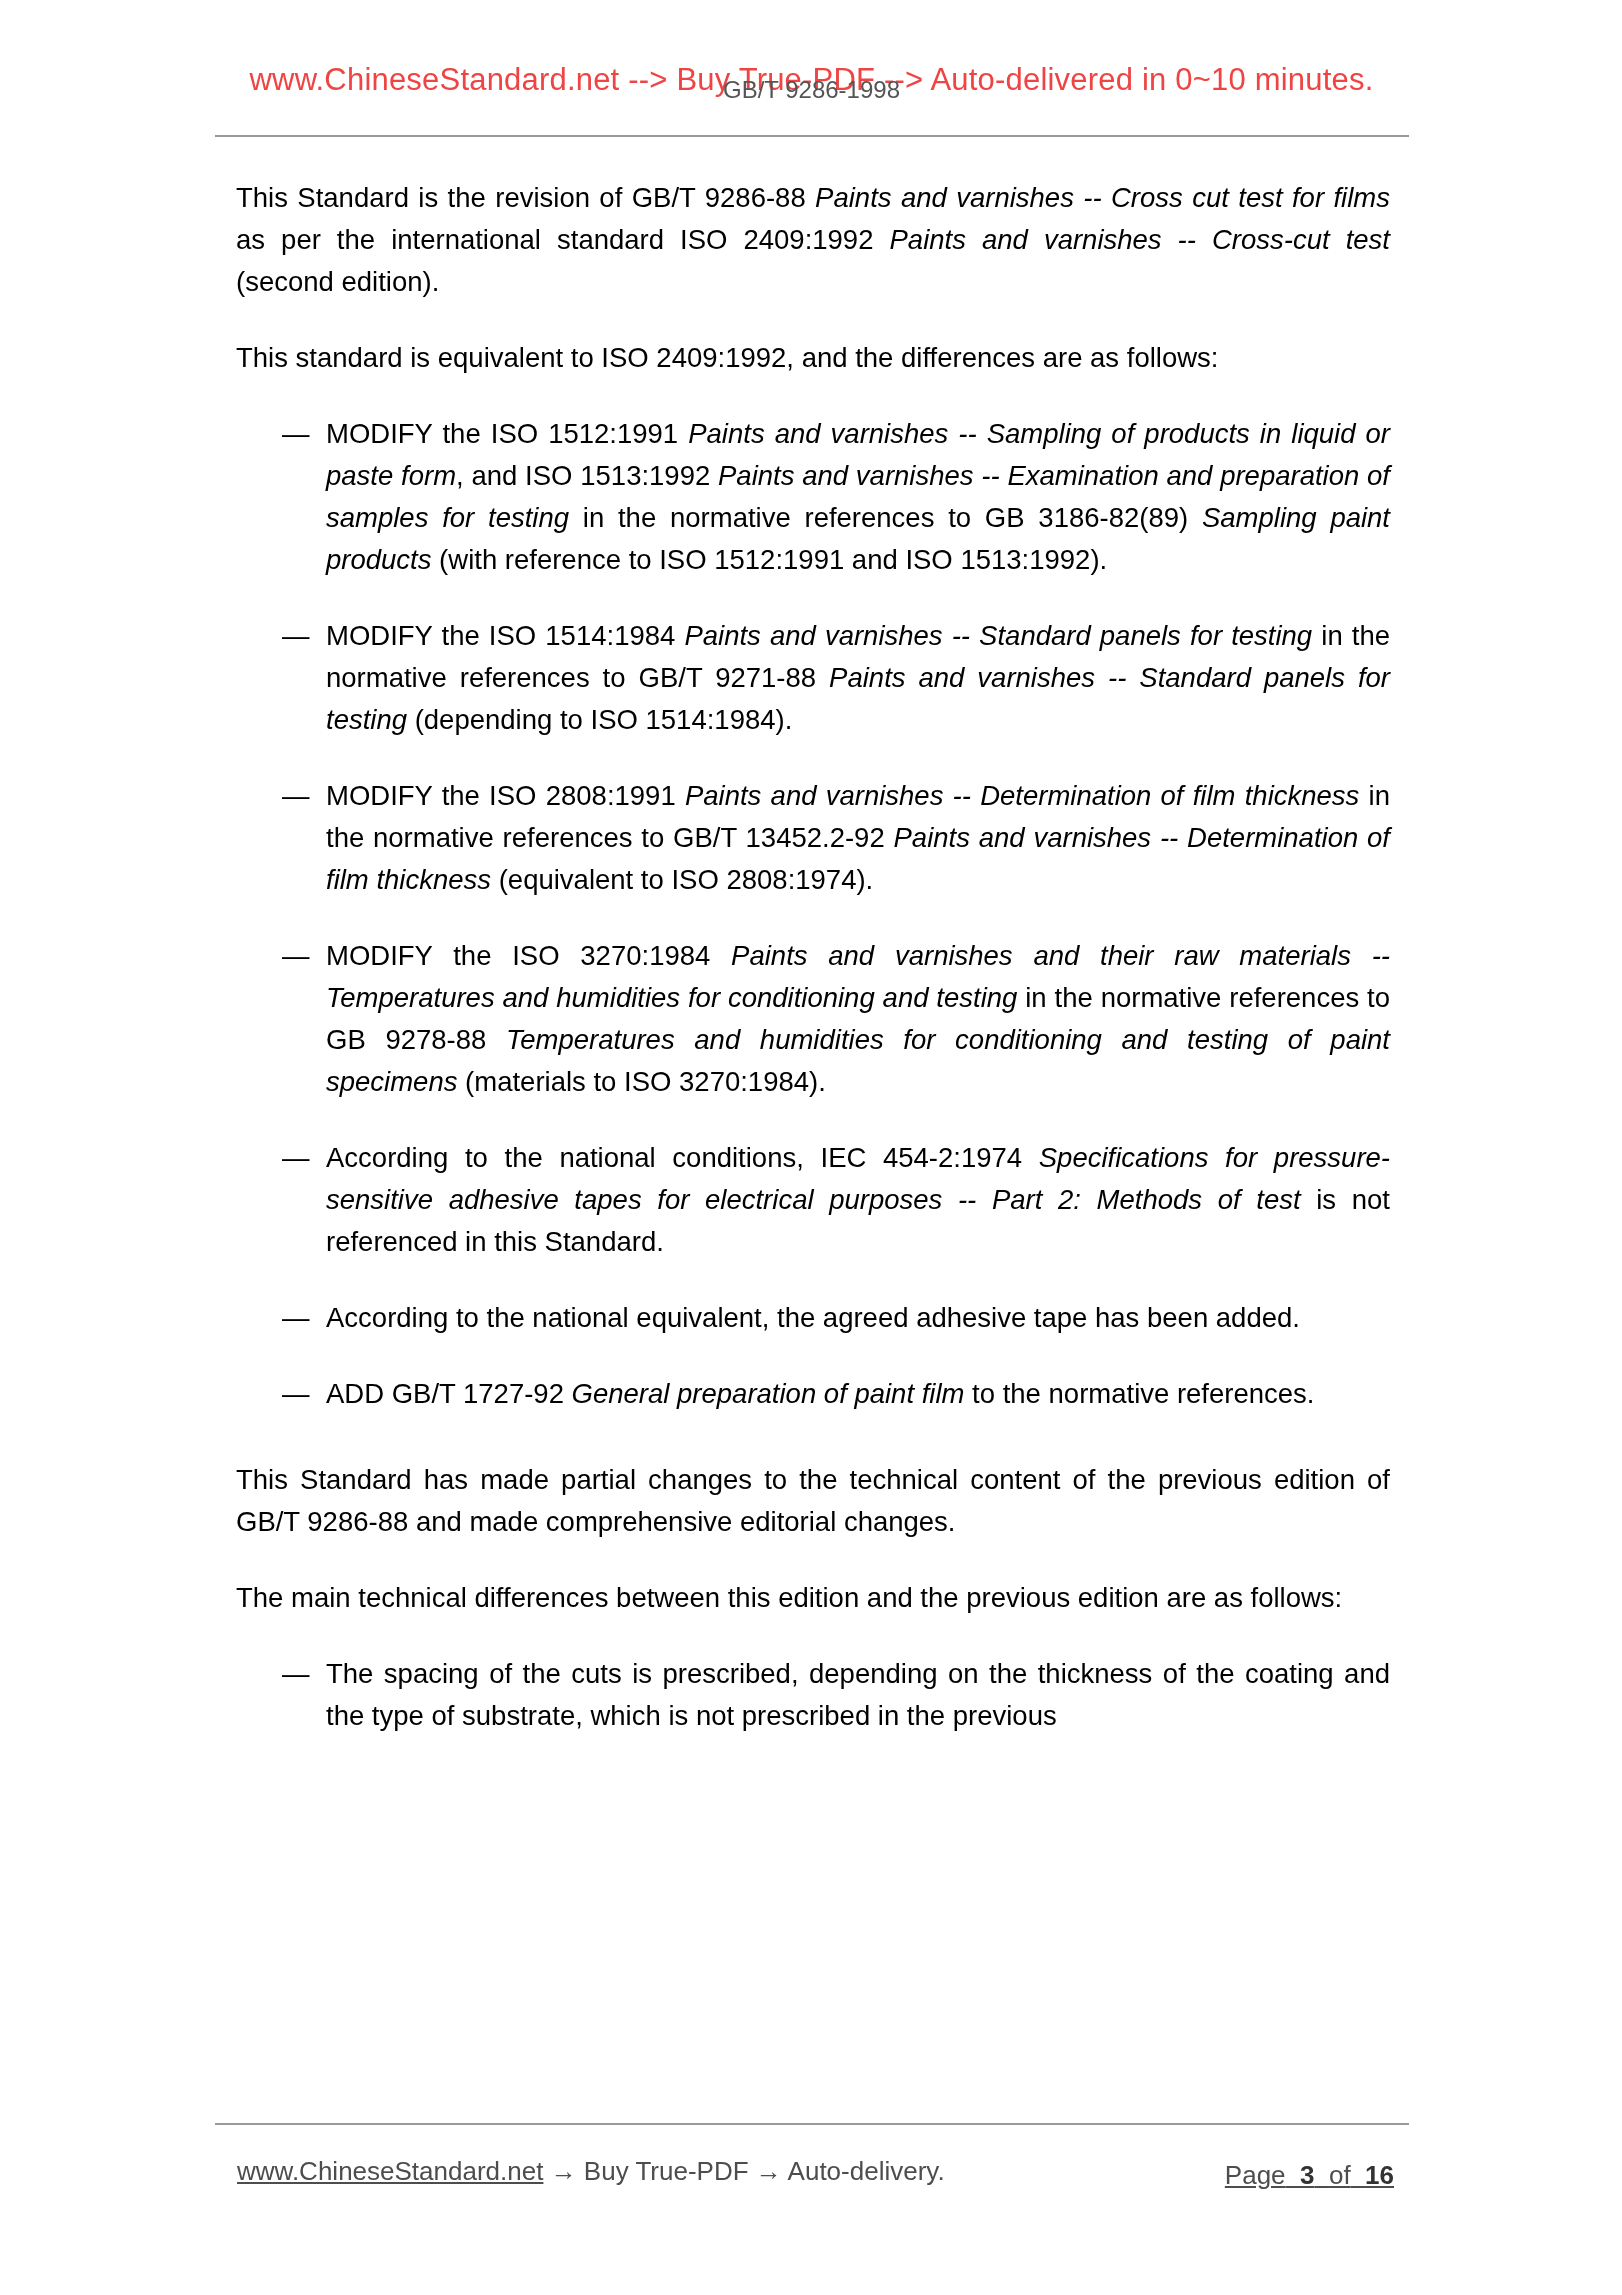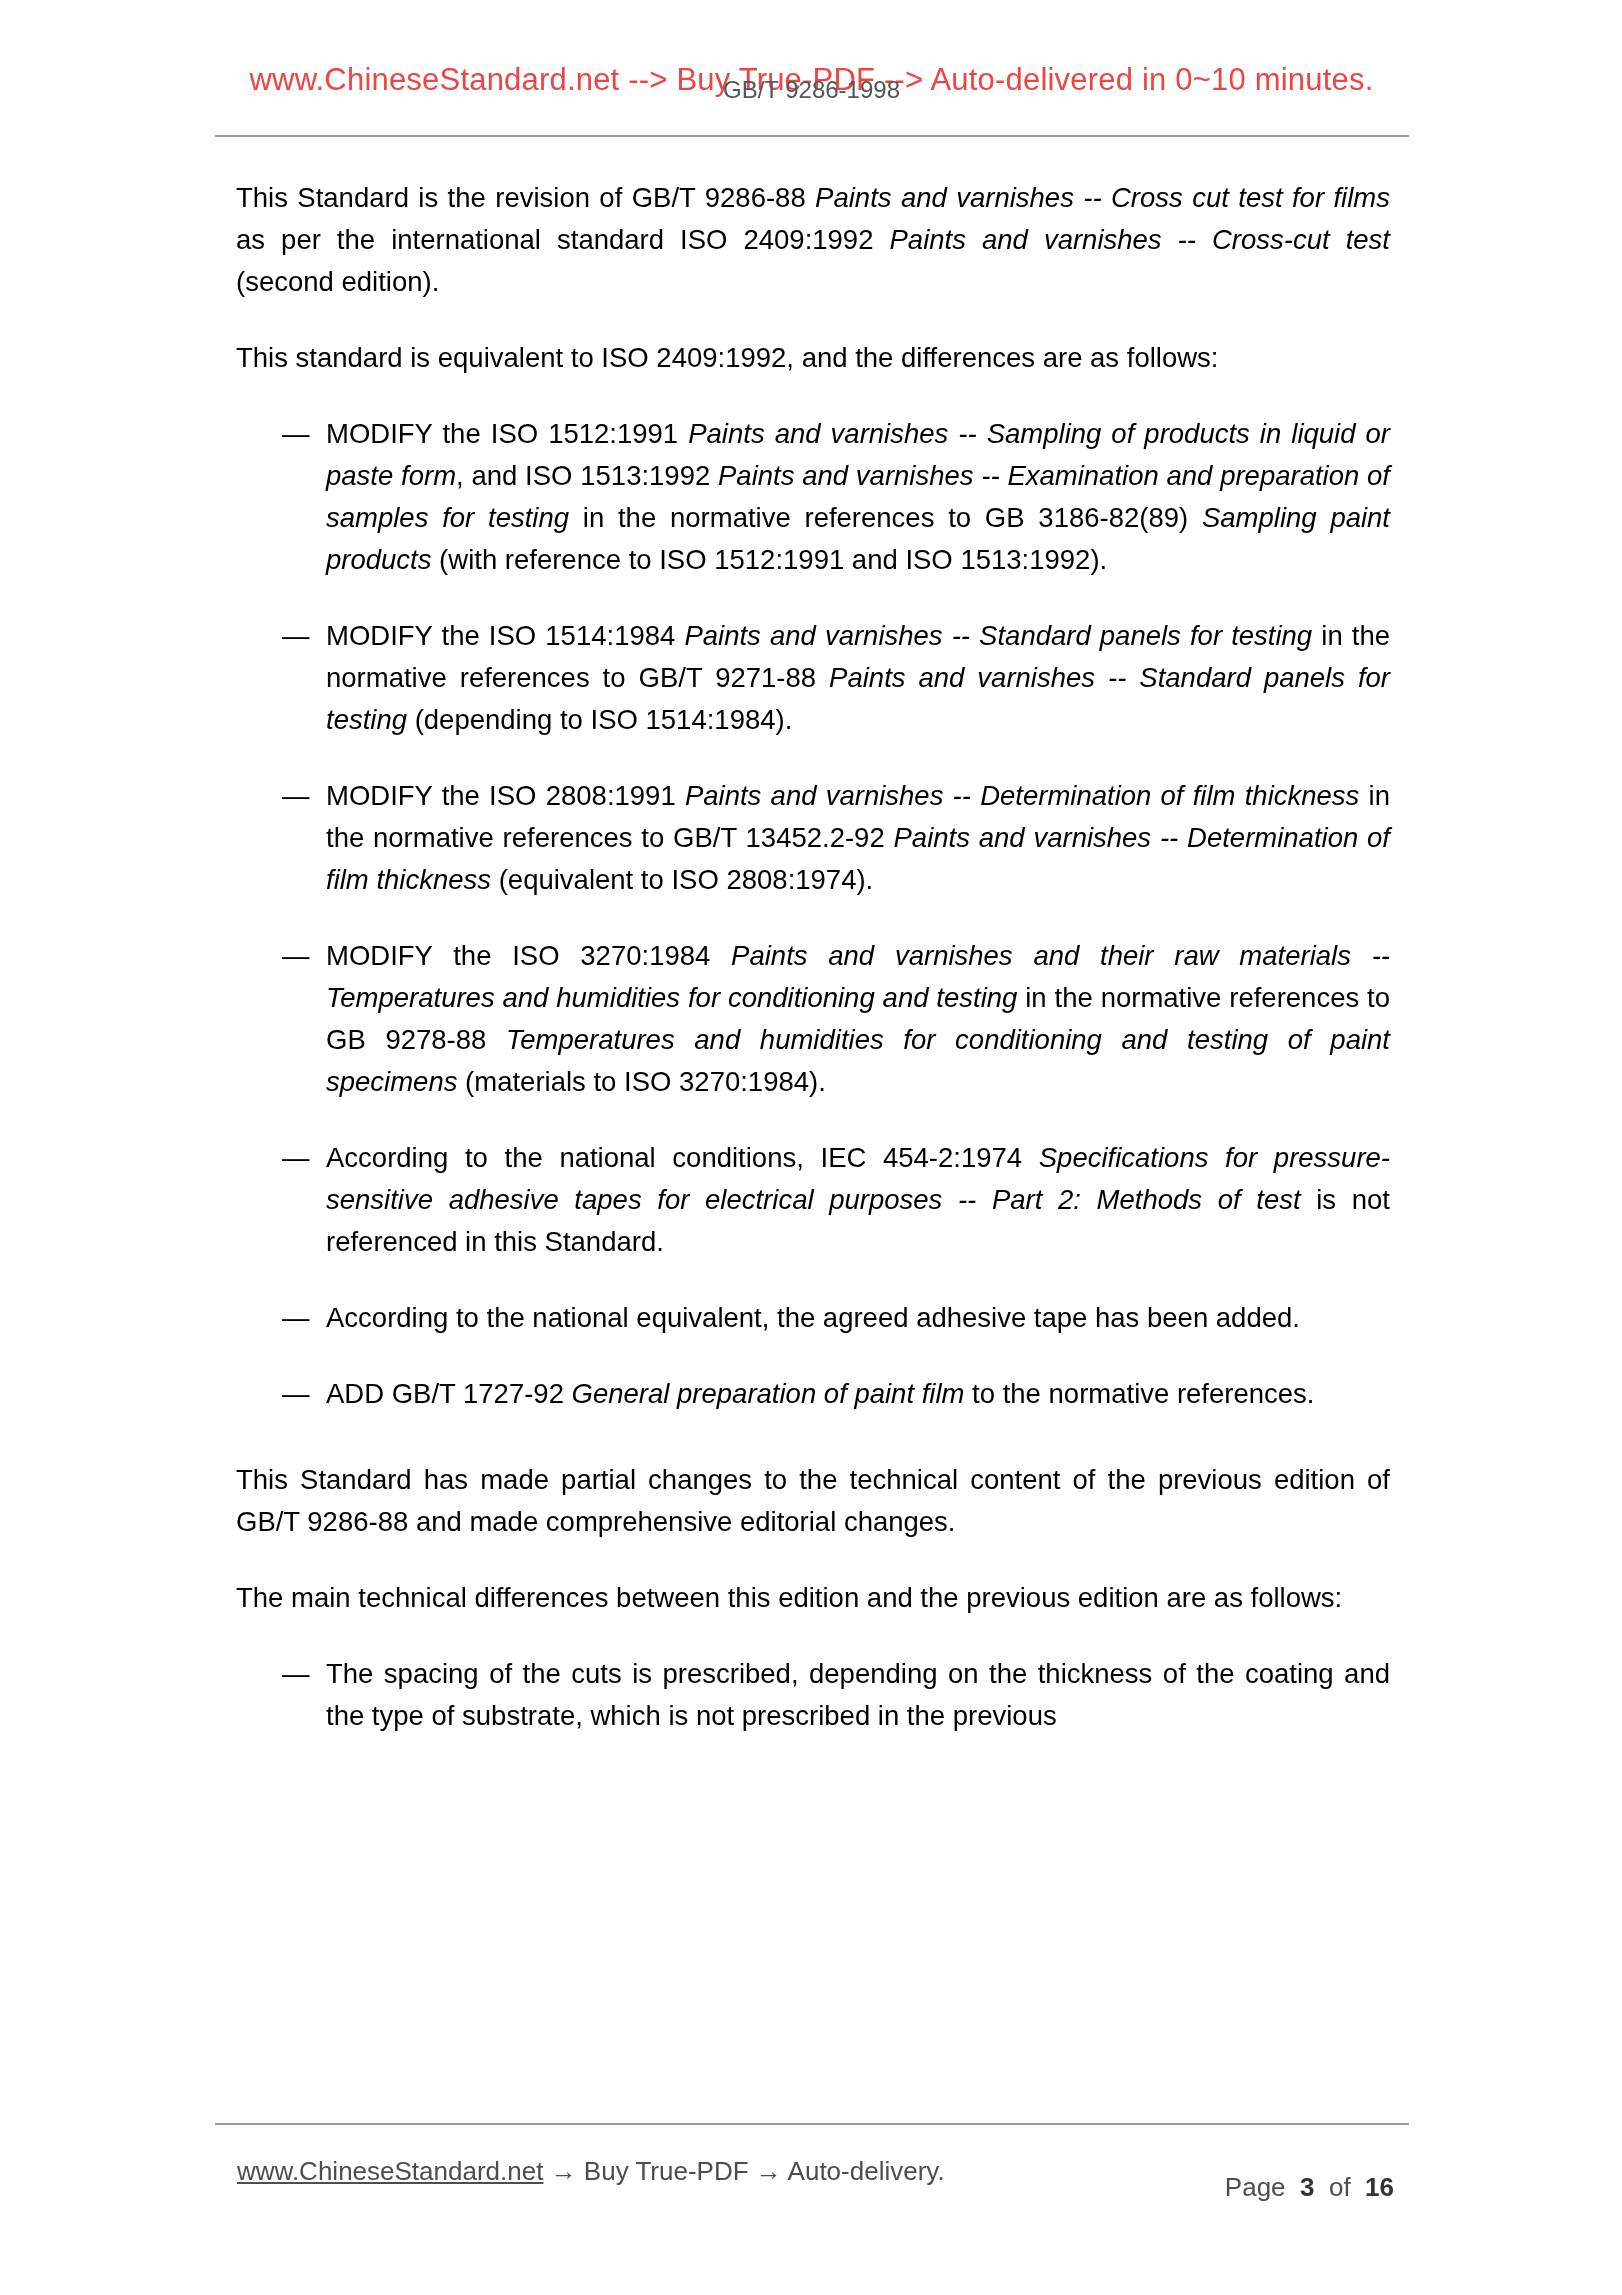--- a/index.html
+++ b/index.html
@@ -137,21 +137,22 @@
     left: 22px;
     top: 0;
   }
   .footer-left .link {
     text-decoration: underline;
     color: #4d4d4d;
   }
   .footer-right {
     position: absolute;
     right: 15px;
-    top: 16px;
+    top: 4px;
+    text-decoration: underline;
   }
   .footer-right b { font-weight: bold; color: #333333; }
 </style>
 </head>
 <body>
 
 <div class="page">
 
   <div class="header-band">
     <div class="wm-promo">www.ChineseStandard.net --&gt; Buy True-PDF --&gt; Auto-delivered in 0~10 minutes.</div>

